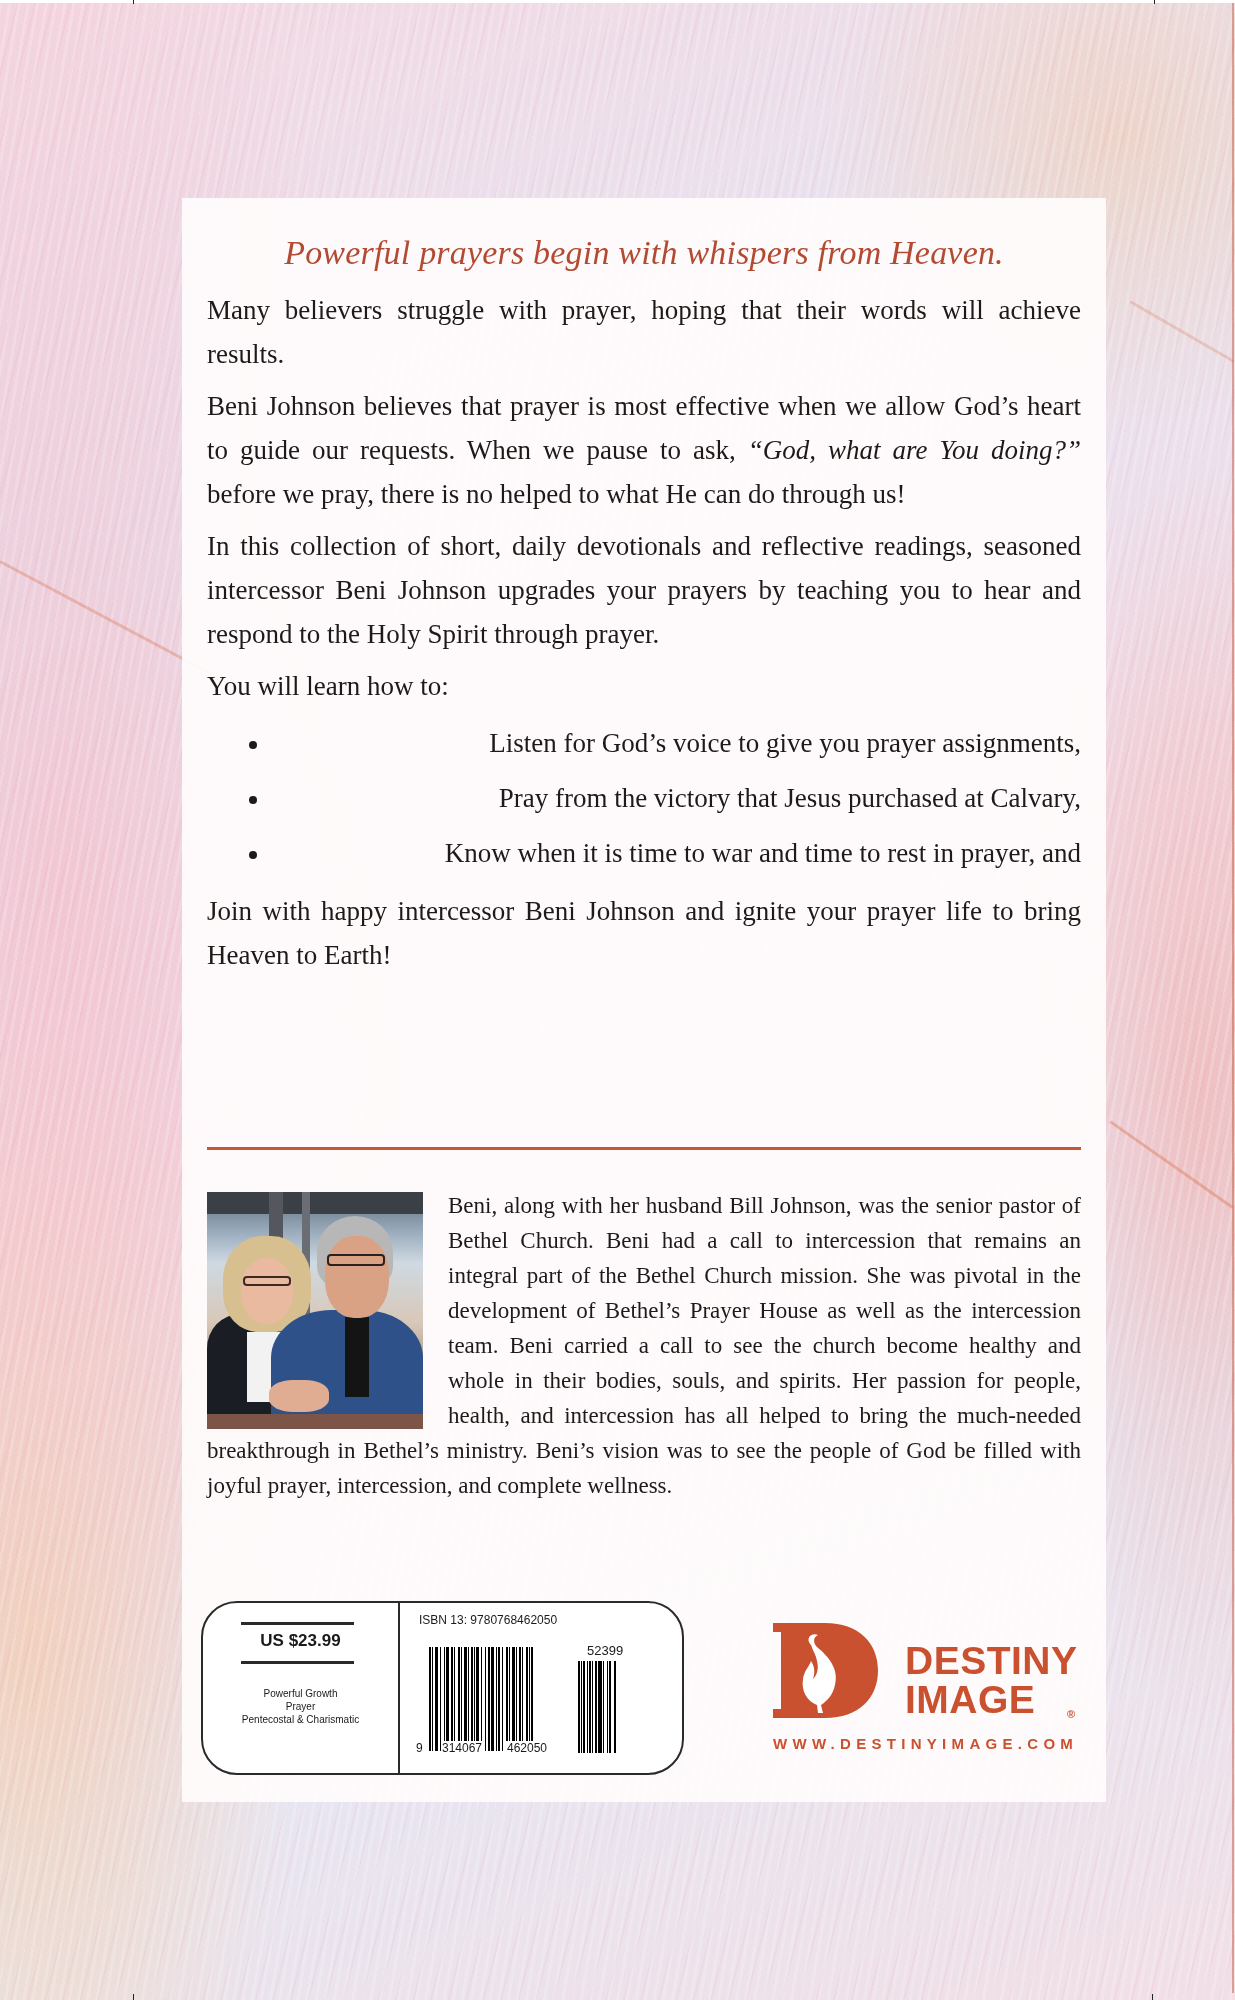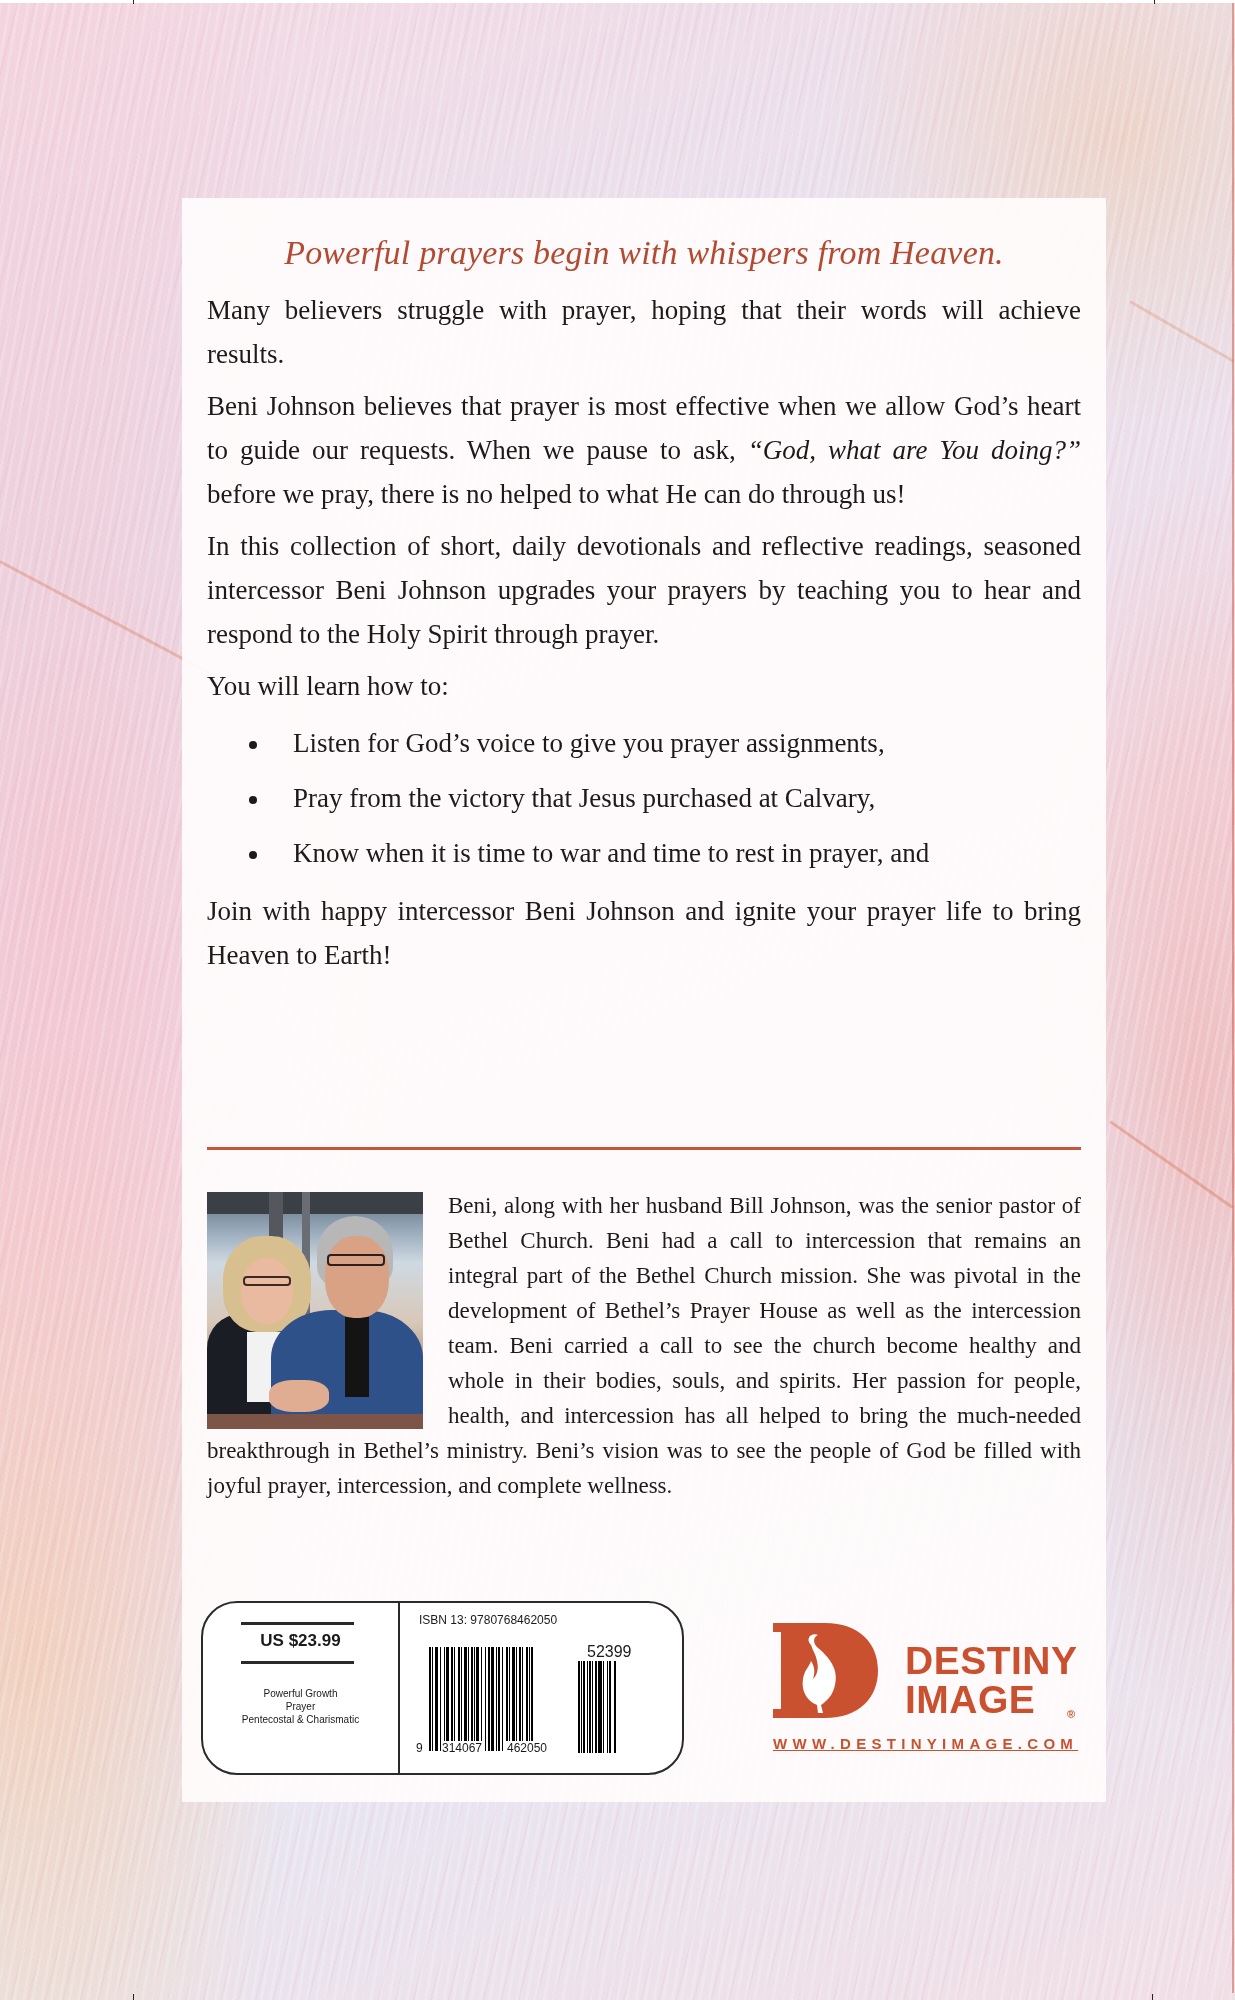--- a/index.html
+++ b/index.html
@@ -34,21 +34,21 @@
     position: absolute; left: 0; top: 36px; width: 924px; text-align: center;
     font-style: italic; font-size: 34px; color: #b24b32; letter-spacing: 0.2px;
   }
   .body-text {
     position: absolute; left: 25px; top: 90px; width: 874px;
     font-size: 27px; line-height: 44px; color: #1e1a1a;
   }
   .body-text p { margin: 0 0 8px 0; text-align: justify; }
   .body-text p.left { text-align: left; }
   .body-text em { font-style: italic; }
-  .bullets { list-style: none; margin: 0 0 8px 0; padding: 0; }
+  .bullets { list-style: none; margin: 0 0 8px 0; padding: 0; text-align: right; }
   .bullets li { position: relative; padding-left: 86px; line-height: 55px; height: 55px; }
   .bullets li .dot {
     position: absolute; left: 42px; top: 25px; width: 8px; height: 8px; border-radius: 50%; background: #1e1a1a;
   }
   .divider { position: absolute; left: 25px; top: 949px; width: 874px; height: 3px; background: #c0593a; }
   .photo {
     position: absolute; left: 25px; top: 994px; width: 216px; height: 237px; overflow: hidden;
     background: linear-gradient(180deg, #5b6c7d 0%, #9fb0c0 18%, #cfd9e2 30%, #d8c8b8 55%, #6d5a50 100%);
   }
   .photo .win1 { position: absolute; left: 0; top: 0; width: 216px; height: 22px; background: #3b3f46; }
@@ -90,32 +90,32 @@
   }
   .isbn-label {
     position: absolute; left: 216px; top: 10px; font-size: 12px; color: #1a1a1a;
   }
   .bars { position: absolute; display: flex; align-items: flex-start; height: 100%; }
   .bars span { display: block; background: #000; height: 100%; }
   .bars span.gap { background: transparent; }
   .main-bars { left: 226px; top: 44px; height: 104px; }
   .supp-bars { left: 375px; top: 58px; height: 92px; }
   .bar-num { position: absolute; font-size: 12px; color: #1a1a1a; background: #fff; padding: 0 1px; }
-  .supp-num { position: absolute; left: 384px; top: 40px; font-size: 16px; color: #1a1a1a; }
+  .supp-num { position: absolute; left: 384px; top: 40px; font-size: 13px; color: #1a1a1a; }
 
   .logo { position: absolute; left: 591px; top: 1425px; width: 320px; height: 150px; }
   .logo-d { position: absolute; left: 0; top: 0; width: 105px; height: 95px; }
   .logo-word {
     position: absolute; left: 132px; font-family: "Liberation Sans", "DejaVu Sans", sans-serif;
     font-weight: bold; font-size: 39px; color: #c9512f; letter-spacing: 0.5px; line-height: 1;
   }
   .logo-reg { position: absolute; left: 294px; top: 85px; font-family: "Liberation Sans", sans-serif; font-size: 11px; color: #c9512f; font-weight: bold; }
   .logo-url {
     position: absolute; left: 0; top: 112px; font-family: "Liberation Sans", "DejaVu Sans", sans-serif;
-    font-weight: bold; font-size: 15px; color: #c9512f; letter-spacing: 5.3px; white-space: nowrap; text-decoration: underline;
+    font-weight: bold; font-size: 15px; color: #c9512f; letter-spacing: 5.3px; white-space: nowrap;
   }
 </style>
 </head>
 <body>
 
 <div class="streaks"></div>
 <div class="vein" style="left:0;top:560px;width:260px;transform:rotate(28deg);opacity:.6"></div>
 <div class="vein" style="left:1110px;top:1120px;width:150px;transform:rotate(35deg);opacity:.7"></div>
 <div class="vein" style="left:1130px;top:300px;width:120px;transform:rotate(30deg);opacity:.45"></div>
 

